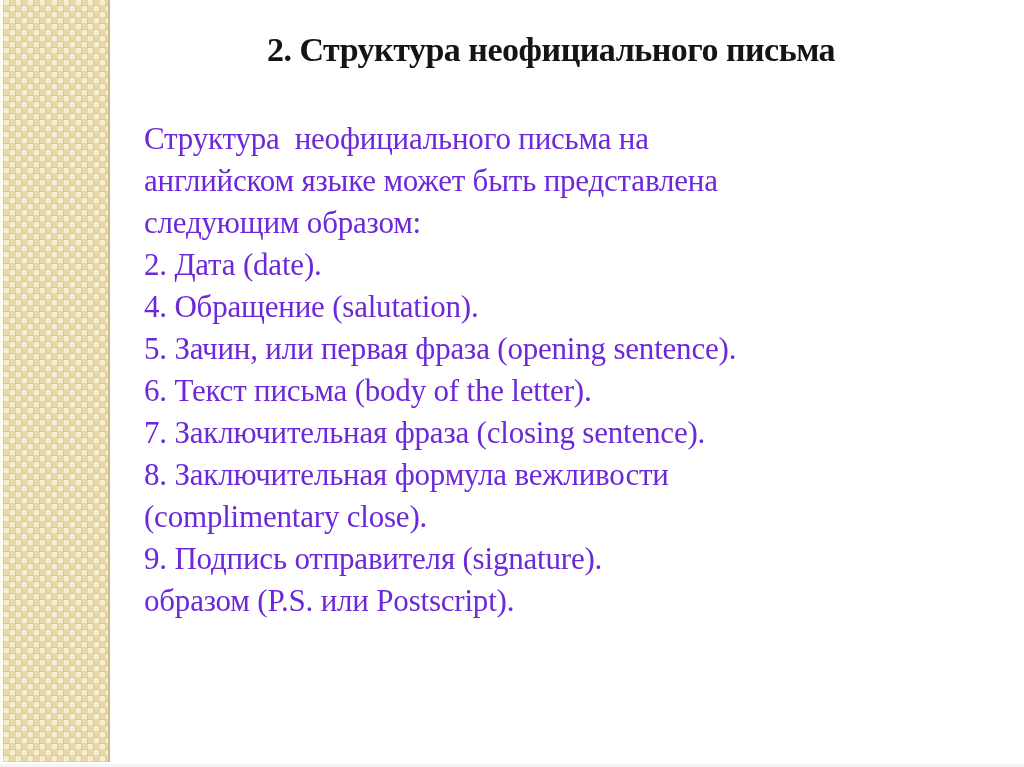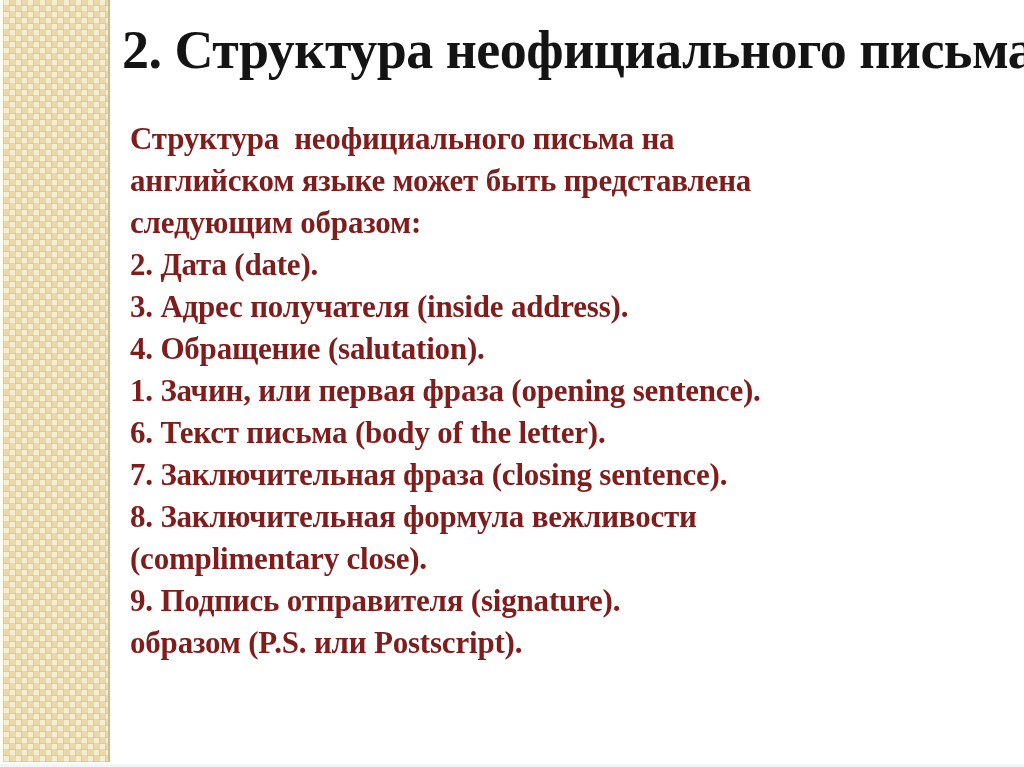--- a/index.html
+++ b/index.html
@@ -38,56 +38,54 @@
     position: absolute;
     left: 112px;
     top: 0;
     right: 0;
     bottom: 0;
   }
   .title {
     margin-top: 22px;
     padding: 0 44px 0 10px;
     text-align: center;
-    font-size: 54px;
+    font-size: 34px;
     line-height: 56px;
     font-weight: bold;
     letter-spacing: -0.5px;
     color: #141414;
     white-space: pre;
   }
   .body-text {
     margin-top: 40px;
-    margin-left: 18px;
+    margin-left: 32px;
     margin-right: 10px;
-    color: #7f1d1d;
-    font-weight: bold;
+    color: #6d28d9;
   }
   .body-line {
     font-size: 31px;
     line-height: 42px;
     letter-spacing: -0.2px;
     white-space: pre; 
   }
 </style>
 </head>
 <body>
 
 <div class="slide">
   <div class="left-strip"></div>
   <div class="main">
     <div class="title">2. Структура неофициального письма</div>
     <div class="body-text">
       <div class="body-line">Структура  неофициального письма на</div>
       <div class="body-line">английском языке может быть представлена</div>
       <div class="body-line">следующим образом:</div>
       <div class="body-line">2. Дата (date).</div>
-      <div class="body-line">3. Адрес получателя (inside address).</div>
       <div class="body-line">4. Обращение (salutation).</div>
-      <div class="body-line">1. Зачин, или первая фраза (opening sentence).</div>
+      <div class="body-line">5. Зачин, или первая фраза (opening sentence).</div>
       <div class="body-line">6. Текст письма (body of the letter).</div>
       <div class="body-line">7. Заключительная фраза (closing sentence).</div>
       <div class="body-line">8. Заключительная формула вежливости</div>
       <div class="body-line">(complimentary close).</div>
       <div class="body-line">9. Подпись отправителя (signature).</div>
       <div class="body-line">образом (P.S. или Postscript).</div>
     </div>
   </div>
 </div>
 

